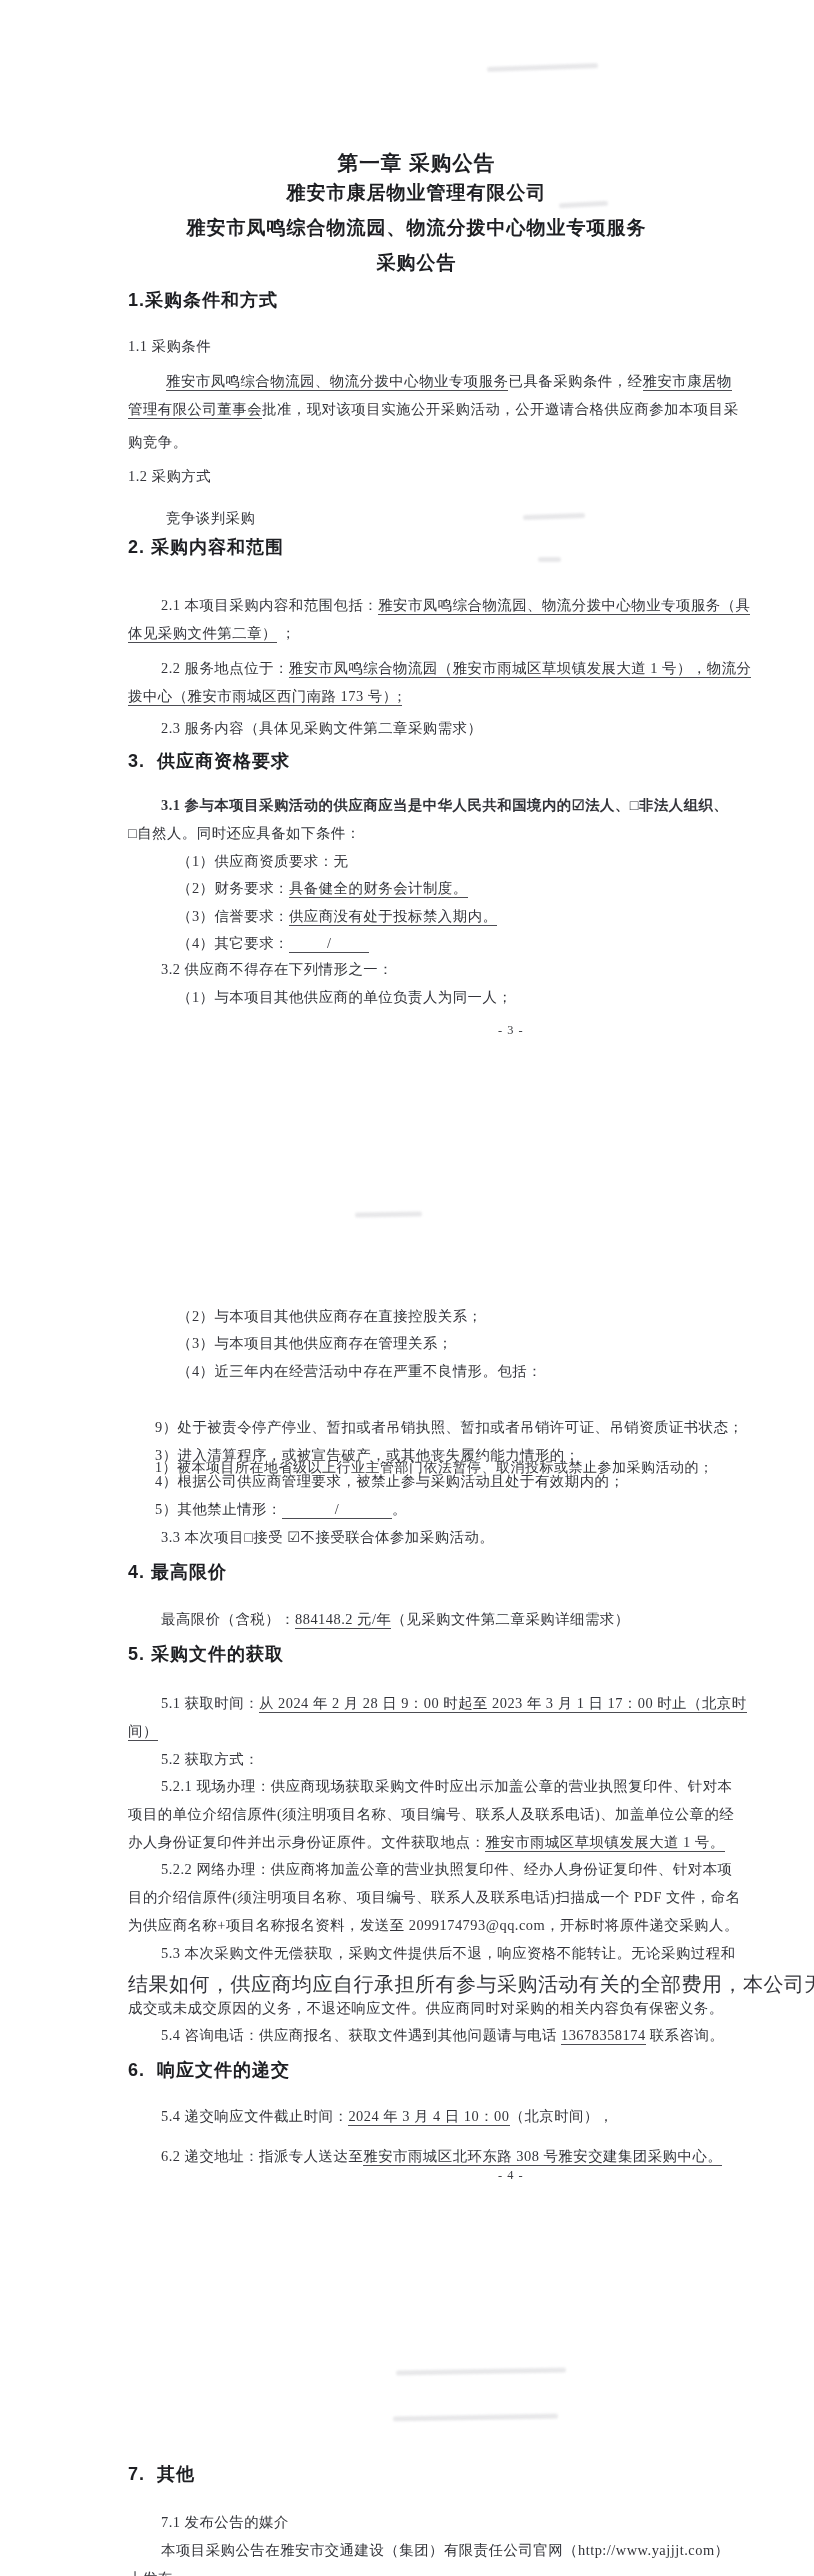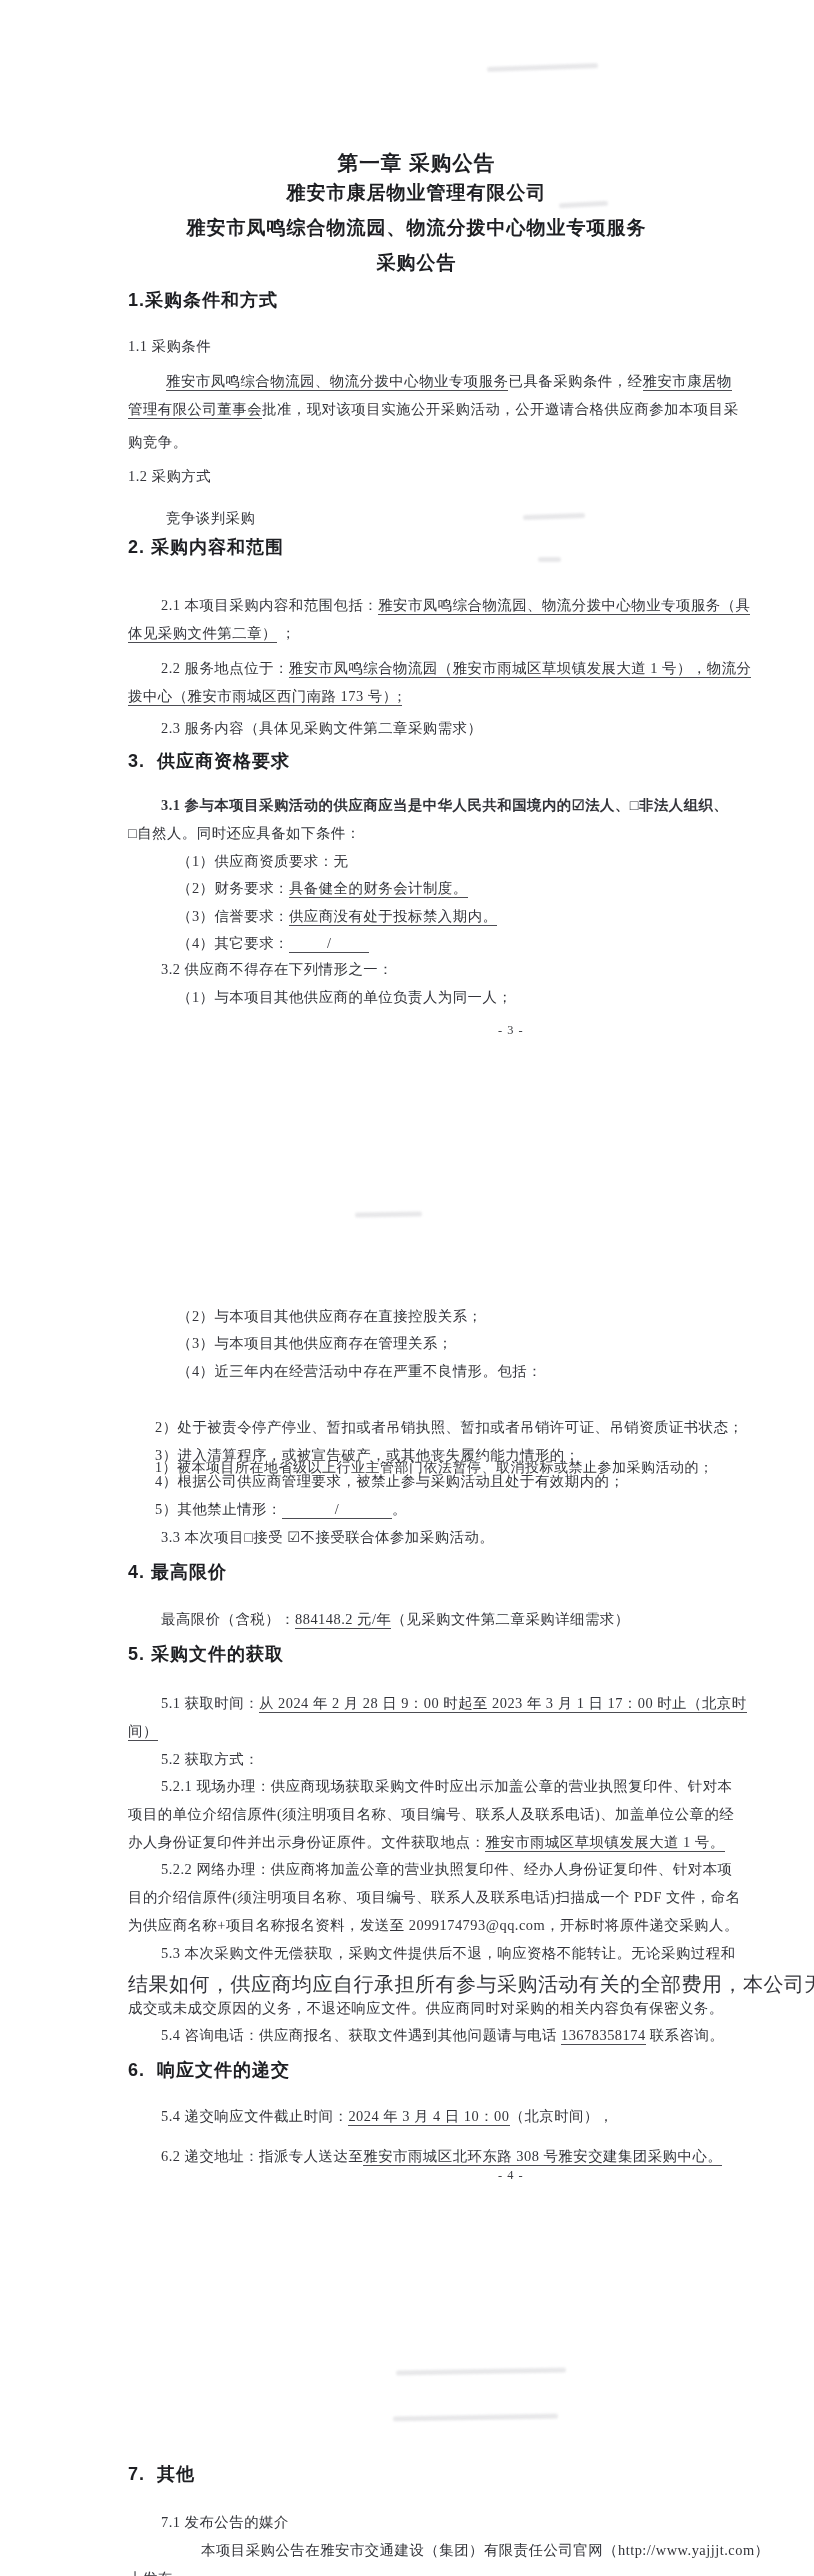--- a/index.html
+++ b/index.html
@@ -60,21 +60,21 @@
     <div class="line" style="top: 852px; left: 177px; font-size: 14.4px;"><span>（1）供应商资质要求：无</span></div>
     <div class="line" style="top: 879px; left: 177px; font-size: 14.4px;"><span>（2）财务要求：</span><span class="u">具备健全的财务会计制度。</span></div>
     <div class="line" style="top: 907px; left: 177px; font-size: 14.4px;"><span>（3）信誉要求：</span><span class="u">供应商没有处于投标禁入期内。</span></div>
     <div class="line" style="top: 934px; left: 177px; font-size: 14.4px;"><span>（4）其它要求：</span><span class="u">　　  /  　　</span></div>
     <div class="line" style="top: 960px; left: 161px; font-size: 14.4px;"><span>3.2 供应商不得存在下列情形之一：</span></div>
     <div class="line" style="top: 988px; left: 177px; font-size: 14.4px;"><span>（1）与本项目其他供应商的单位负责人为同一人；</span></div>
     <div class="line" style="top: 1307px; left: 177px; font-size: 14.4px;"><span>（2）与本项目其他供应商存在直接控股关系；</span></div>
     <div class="line" style="top: 1334px; left: 177px; font-size: 14.4px;"><span>（3）与本项目其他供应商存在管理关系；</span></div>
     <div class="line" style="top: 1362px; left: 177px; font-size: 14.4px;"><span>（4）近三年内在经营活动中存在严重不良情形。包括：</span></div>
     <div class="line" style="top: 1459px; left: 155px; font-size: 14px;"><span>1）被本项目所在地省级以上行业主管部门依法暂停、取消投标或禁止参加采购活动的；</span></div>
-    <div class="line" style="top: 1418px; left: 155px; font-size: 14.4px;"><span>2）处于被责令停产停业、暂扣或者吊销执照、暂扣或者吊销许可证、吊销资质证书状态；</span></div>
+    <div class="line" style="top: 1418px; left: 155px; font-size: 14.4px;"><span>9）处于被责令停产停业、暂扣或者吊销执照、暂扣或者吊销许可证、吊销资质证书状态；</span></div>
     <div class="line" style="top: 1446px; left: 155px; font-size: 14.4px;"><span>3）进入清算程序，或被宣告破产，或其他丧失履约能力情形的；</span></div>
     <div class="line" style="top: 1472px; left: 155px; font-size: 14.4px;"><span>4）根据公司供应商管理要求，被禁止参与采购活动且处于有效期内的；</span></div>
     <div class="line" style="top: 1500px; left: 155px; font-size: 14.4px;"><span>5）其他禁止情形：</span><span class="u">　　　  /  　　　</span><span>。</span></div>
     <div class="line" style="top: 1528px; left: 161px; font-size: 14.4px;"><span>3.3 本次项目□接受 ☑不接受联合体参加采购活动。</span></div>
     <div class="line bold" style="top: 1561px; left: 128px; font-size: 18px;"><span>4. 最高限价</span></div>
     <div class="line" style="top: 1610px; left: 161px; font-size: 14.4px;"><span>最高限价（含税）：</span><span class="u">884148.2 元/年</span><span>（见采购文件第二章采购详细需求）</span></div>
     <div class="line bold" style="top: 1643px; left: 128px; font-size: 18px;"><span>5. 采购文件的获取</span></div>
     <div class="line" style="top: 1694px; left: 161px; font-size: 14.4px;"><span>5.1 获取时间：</span><span class="u">从 2024 年 2 月 28 日 9：00 时起至 2023 年 3 月 1 日 17：00 时止（北京时</span></div>
     <div class="line" style="top: 1722px; left: 128px; font-size: 14.4px;"><span class="u">间）</span></div>
     <div class="line" style="top: 1750px; left: 161px; font-size: 14.4px;"><span>5.2 获取方式：</span></div>
@@ -86,21 +86,21 @@
     <div class="line" style="top: 1916px; left: 128px; font-size: 14.4px;"><span>为供应商名称+项目名称报名资料，发送至 2099174793@qq.com，开标时将原件递交采购人。</span></div>
     <div class="line" style="top: 1944px; left: 161px; font-size: 14.4px;"><span>5.3 本次采购文件无偿获取，采购文件提供后不退，响应资格不能转让。无论采购过程和</span></div>
     <div class="line" style="top: 1972px; left: 128px; font-size: 20px;"><span>结果如何，供应商均应自行承担所有参与采购活动有关的全部费用，本公司无向供应商解释其</span></div>
     <div class="line" style="top: 1999px; left: 128px; font-size: 14.4px;"><span>成交或未成交原因的义务，不退还响应文件。供应商同时对采购的相关内容负有保密义务。</span></div>
     <div class="line" style="top: 2026px; left: 161px; font-size: 14.4px;"><span>5.4 咨询电话：供应商报名、获取文件遇到其他问题请与电话 </span><span class="u">13678358174</span><span> 联系咨询。</span></div>
     <div class="line bold" style="top: 2059px; left: 128px; font-size: 18px;"><span>6.  响应文件的递交</span></div>
     <div class="line" style="top: 2107px; left: 161px; font-size: 14.4px;"><span>5.4 递交响应文件截止时间：</span><span class="u">2024 年 3 月 4 日 10：00</span><span>（北京时间），</span></div>
     <div class="line" style="top: 2135px; left: 161px; font-size: 14.4px; margin-top: 12px;"><span>6.2 递交地址：指派专人送达至</span><span class="u">雅安市雨城区北环东路 308 号雅安交建集团采购中心。</span></div>
     <div class="line bold" style="top: 2463px; left: 128px; font-size: 18px;"><span>7.  其他</span></div>
     <div class="line" style="top: 2513px; left: 161px; font-size: 14.4px;"><span>7.1 发布公告的媒介</span></div>
-    <div class="line" style="top: 2541px; left: 161px; font-size: 14.4px; margin-left: 40px;"><span>本项目采购公告在雅安市交通建设（集团）有限责任公司官网（http://www.yajjjt.com）</span></div>
+    <div class="line" style="top: 2541px; left: 161px; font-size: 14.4px;"><span>本项目采购公告在雅安市交通建设（集团）有限责任公司官网（http://www.yajjjt.com）</span></div>
     <div class="line" style="top: 2569px; left: 128px; font-size: 14.4px;"><span>上发布。</span></div>
     <div class="artifact" style="left: 487px; top: 65px; width: 111px; transform: rotate(-2deg);"></div>
     <div class="artifact" style="left: 559px; top: 202px; width: 49px; transform: rotate(-3deg);"></div>
     <div class="artifact" style="left: 523px; top: 514px; width: 62px; transform: rotate(-2deg);"></div>
     <div class="artifact" style="left: 538px; top: 557px; width: 23px; transform: rotate(0deg);"></div>
     <div class="artifact" style="left: 355px; top: 1212px; width: 67px; transform: rotate(-1deg);"></div>
     <div class="artifact" style="left: 396px; top: 2369px; width: 170px; transform: rotate(-1deg);"></div>
     <div class="artifact" style="left: 393px; top: 2415px; width: 165px; transform: rotate(-1deg);"></div>
   </div>
 

